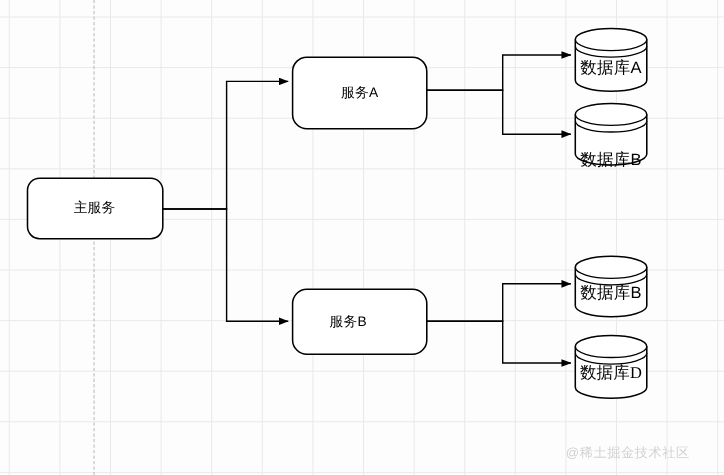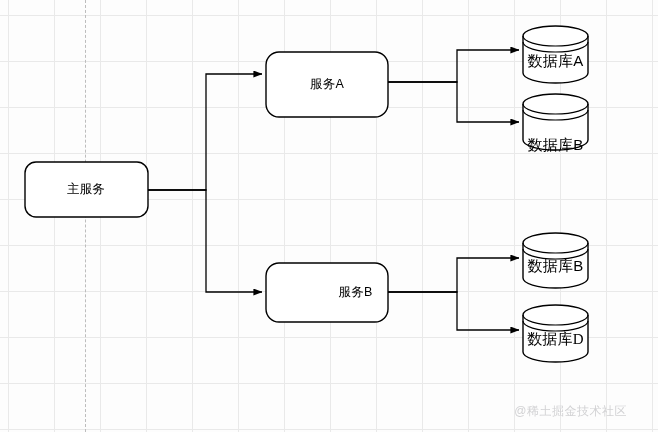--- a/index.html
+++ b/index.html
@@ -146,21 +146,21 @@
       <path class="cyl-body" d="M523,315 L523,352 A32.5,10 0 0 0 588,352 L588,315 A32.5,10 0 0 0 523,315 Z"></path>
       <path class="cyl-rim" d="M523,315 A32.5,10 0 0 0 588,315"></path>
       <path class="cyl-rim" d="M523,321 A32.5,10 0 0 0 588,321"></path>
     </g>
   </svg>
 
   <div class="node-label" style="left:25px; top:162px; width:122px; height:55px;font-family:Liberation Serif, serif;">主服务</div>
 
   <div class="node-label" style="left:266px; top:52px; width:122px; height:65px;border-radius:32px;">服务A</div>
 
-  <div class="node-label" style="left:266px; top:263px; width:101px; height:59px;padding-left:39px;">服务B</div>
+  <div class="node-label" style="left:266px; top:263px; width:101px; height:59px;">服务B</div>
 
   <div class="node-label db-label" style="left:519px; top:46px; width:73px; height:30px;">数据库A</div>
 
   <div class="node-label db-label" style="left:519px; top:114px; width:73px; height:30px;margin-top:16px;">数据库B</div>
 
   <div class="node-label db-label" style="left:519px; top:251px; width:73px; height:30px;">数据库B</div>
 
   <div class="node-label db-label" style="left:519px; top:324px; width:73px; height:30px;font-family:Liberation Serif, serif;">数据库D</div>
 
   <div class="watermark">@稀土掘金技术社区</div>

